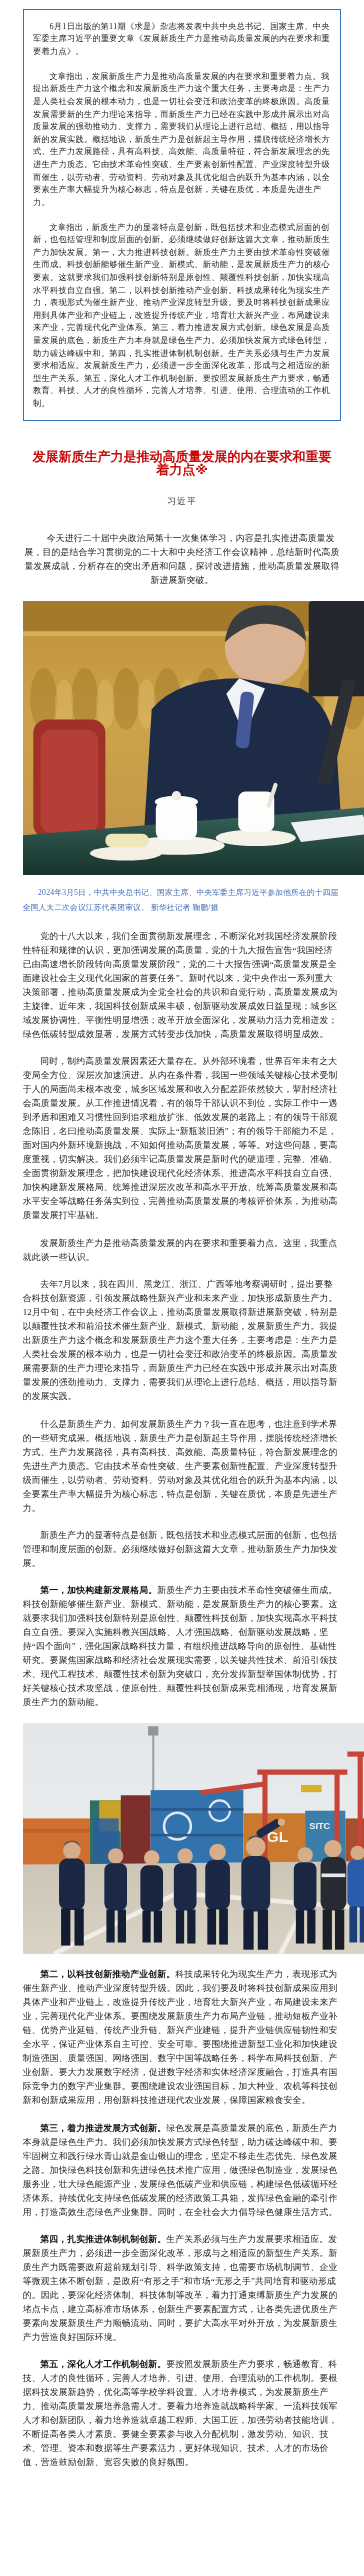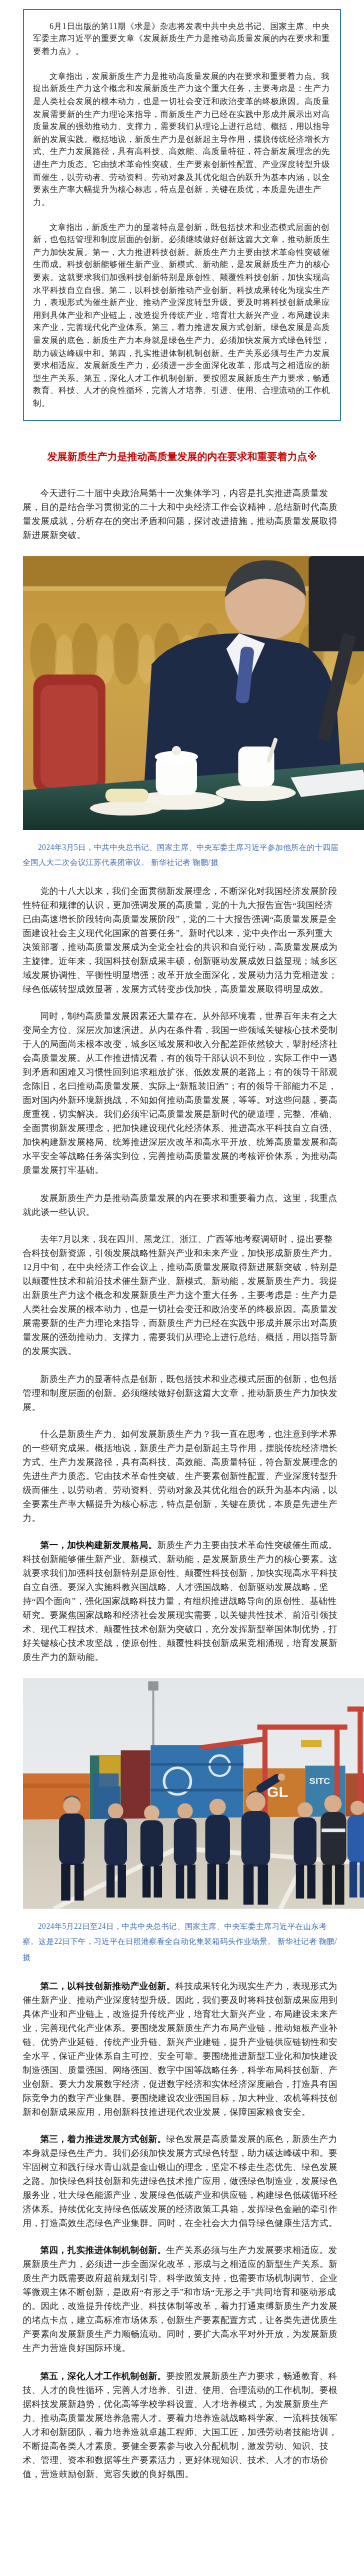--- a/index.html
+++ b/index.html
@@ -1,45 +1,46 @@
 <!DOCTYPE html>
 <html style="font-size:8.2px"><head>
 <meta charset="utf-8">
 <style>
   html,body{margin:0;padding:0;background:#ffffff;}
   .page{width:335px;margin:0 auto;background:#ffffff;font-family:"Liberation Serif","DejaVu Serif",serif;color:#191919;}
   .summary-box{margin:9.3px 8.2px 0 8.2px;border:1px solid #2e75b6;padding:6.2px 9.3px 9.3px 9.3px;}
   .summary-box p{font-size:8.2px;line-height:12.6px;margin:12.4px 0 0 0;text-indent:2em;letter-spacing:0.3px;}
   .summary-box p:first-child{margin-top:4.1px;}
   .article{padding:0 8.2px;}
-  .article-title{margin:29px 5.2px 0 5.2px;text-align:center;font-size:10px;font-weight:bold;color:#c60b0b;font-family:"Liberation Sans","DejaVu Sans",sans-serif;line-height:13.4px;}
+  .article-title{margin:29px 5.2px 0 5.2px;text-align:center;font-size:13px;font-weight:bold;color:#c60b0b;font-family:"Liberation Sans","DejaVu Sans",sans-serif;line-height:13.4px;}
   .author{margin-top:19.6px;text-align:center;font-size:8.8px;color:#333333;letter-spacing:1px;}
   .body-p{font-size:8.8px;line-height:14px;margin:13.4px 0 0 0;text-indent:2em;letter-spacing:0.2px;}
   .body-p strong{font-weight:bold;color:#111111;}
-  .article > .body-p:first-of-type{margin-top:23px;}
+  .article > .body-p:first-of-type{margin-top:23px;text-align:center;}
   figure{margin:13.4px 0 0 0;padding:0;}
   .photo-frame{width:347px;display:block;}
   figcaption{font-size:7.7px;line-height:15.5px;color:#3f6cb4;text-indent:2em;margin-top:10px;letter-spacing:0.2px;}
   .footnote{font-size:8.8px;line-height:14px;margin:28px 0 13.4px 0;text-indent:2em;letter-spacing:0.2px;}
   svg{display:block;}
 </style>
 </head>
 <body>
 
 <div class="page">
 
   <div class="summary-box">
     <p>6月1日出版的第11期《求是》杂志将发表中共中央总书记、国家主席、中央军委主席习近平的重要文章《发展新质生产力是推动高质量发展的内在要求和重要着力点》。</p>
     <p>文章指出，发展新质生产力是推动高质量发展的内在要求和重要着力点。我提出新质生产力这个概念和发展新质生产力这个重大任务，主要考虑是：生产力是人类社会发展的根本动力，也是一切社会变迁和政治变革的终极原因。高质量发展需要新的生产力理论来指导，而新质生产力已经在实践中形成并展示出对高质量发展的强劲推动力、支撑力，需要我们从理论上进行总结、概括，用以指导新的发展实践。概括地说，新质生产力是创新起主导作用，摆脱传统经济增长方式、生产力发展路径，具有高科技、高效能、高质量特征，符合新发展理念的先进生产力质态。它由技术革命性突破、生产要素创新性配置、产业深度转型升级而催生，以劳动者、劳动资料、劳动对象及其优化组合的跃升为基本内涵，以全要素生产率大幅提升为核心标志，特点是创新，关键在质优，本质是先进生产力。</p>
     <p>文章指出，新质生产力的显著特点是创新，既包括技术和业态模式层面的创新，也包括管理和制度层面的创新。必须继续做好创新这篇大文章，推动新质生产力加快发展。第一，大力推进科技创新。新质生产力主要由技术革命性突破催生而成。科技创新能够催生新产业、新模式、新动能，是发展新质生产力的核心要素。这就要求我们加强科技创新特别是原创性、颠覆性科技创新，加快实现高水平科技自立自强。第二，以科技创新推动产业创新。科技成果转化为现实生产力，表现形式为催生新产业、推动产业深度转型升级。要及时将科技创新成果应用到具体产业和产业链上，改造提升传统产业，培育壮大新兴产业，布局建设未来产业，完善现代化产业体系。第三，着力推进发展方式创新。绿色发展是高质量发展的底色，新质生产力本身就是绿色生产力。必须加快发展方式绿色转型，助力碳达峰碳中和。第四，扎实推进体制机制创新。生产关系必须与生产力发展要求相适应。发展新质生产力，必须进一步全面深化改革，形成与之相适应的新型生产关系。第五，深化人才工作机制创新。要按照发展新质生产力要求，畅通教育、科技、人才的良性循环，完善人才培养、引进、使用、合理流动的工作机制。</p>
   </div>
 
   <div class="article">
 
     <h1 class="article-title">发展新质生产力是推动高质量发展的内在要求和重要着力点※</h1>
+    <div class="author">习近平</div>
 
     <p class="body-p">今天进行二十届中央政治局第十一次集体学习，内容是扎实推进高质量发展，目的是结合学习贯彻党的二十大和中央经济工作会议精神，总结新时代高质量发展成就，分析存在的突出矛盾和问题，探讨改进措施，推动高质量发展取得新进展新突破。</p>
 
     <figure>
       <svg class="photo-frame" width="347" height="274" viewBox="0 0 674 532">
         <defs>
           <linearGradient id="goldbg" x1="0" y1="0" x2="0" y2="1">
             <stop offset="0" stop-color="#bf9138"></stop>
               <stop offset="0.45" stop-color="#cda349"></stop>
               <stop offset="1" stop-color="#c1944a"></stop>
@@ -93,22 +94,22 @@
         </g>
         <path d="M520 430 L660 415 L674 452 L540 468 Z" fill="#eef0f2"></path>
       </svg>
       <figcaption>2024年3月5日，中共中央总书记、国家主席、中央军委主席习近平参加他所在的十四届全国人大二次会议江苏代表团审议。 新华社记者 鞠鹏/摄</figcaption>
     </figure>
 
     <p class="body-p">党的十八大以来，我们全面贯彻新发展理念，不断深化对我国经济发展阶段性特征和规律的认识，更加强调发展的高质量，党的十九大报告宣告“我国经济已由高速增长阶段转向高质量发展阶段”，党的二十大报告强调“高质量发展是全面建设社会主义现代化国家的首要任务”。新时代以来，党中央作出一系列重大决策部署，推动高质量发展成为全党全社会的共识和自觉行动，高质量发展成为主旋律。近年来，我国科技创新成果丰硕，创新驱动发展成效日益显现；城乡区域发展协调性、平衡性明显增强；改革开放全面深化，发展动力活力竞相迸发；绿色低碳转型成效显著，发展方式转变步伐加快，高质量发展取得明显成效。</p>
     <p class="body-p">同时，制约高质量发展因素还大量存在。从外部环境看，世界百年未有之大变局全方位、深层次加速演进。从内在条件看，我国一些领域关键核心技术受制于人的局面尚未根本改变，城乡区域发展和收入分配差距依然较大，掣肘经济社会高质量发展。从工作推进情况看，有的领导干部认识不到位，实际工作中一遇到矛盾和困难又习惯性回到追求粗放扩张、低效发展的老路上；有的领导干部观念陈旧，名曰推动高质量发展、实际上“新瓶装旧酒”；有的领导干部能力不足，面对国内外新环境新挑战，不知如何推动高质量发展，等等。对这些问题，要高度重视，切实解决。我们必须牢记高质量发展是新时代的硬道理，完整、准确、全面贯彻新发展理念，把加快建设现代化经济体系、推进高水平科技自立自强、加快构建新发展格局、统筹推进深层次改革和高水平开放、统筹高质量发展和高水平安全等战略任务落实到位，完善推动高质量发展的考核评价体系，为推动高质量发展打牢基础。</p>
     <p class="body-p">发展新质生产力是推动高质量发展的内在要求和重要着力点。这里，我重点就此谈一些认识。</p>
     <p class="body-p">去年7月以来，我在四川、黑龙江、浙江、广西等地考察调研时，提出要整合科技创新资源，引领发展战略性新兴产业和未来产业，加快形成新质生产力。12月中旬，在中央经济工作会议上，推动高质量发展取得新进展新突破，特别是以颠覆性技术和前沿技术催生新产业、新模式、新动能，发展新质生产力。我提出新质生产力这个概念和发展新质生产力这个重大任务，主要考虑是：生产力是人类社会发展的根本动力，也是一切社会变迁和政治变革的终极原因。高质量发展需要新的生产力理论来指导，而新质生产力已经在实践中形成并展示出对高质量发展的强劲推动力、支撑力，需要我们从理论上进行总结、概括，用以指导新的发展实践。</p>
+    <p class="body-p">什么是新质生产力、如何发展新质生产力？我一直在思考，也注意到学术界的一些研究成果。概括地说，新质生产力是创新起主导作用，摆脱传统经济增长方式、生产力发展路径，具有高科技、高效能、高质量特征，符合新发展理念的先进生产力质态。它由技术革命性突破、生产要素创新性配置、产业深度转型升级而催生，以劳动者、劳动资料、劳动对象及其优化组合的跃升为基本内涵，以全要素生产率大幅提升为核心标志，特点是创新，关键在质优，本质是先进生产力。</p>
     <p class="body-p">新质生产力的显著特点是创新，既包括技术和业态模式层面的创新，也包括管理和制度层面的创新。必须继续做好创新这篇大文章，推动新质生产力加快发展。</p>
-    <p class="body-p">什么是新质生产力、如何发展新质生产力？我一直在思考，也注意到学术界的一些研究成果。概括地说，新质生产力是创新起主导作用，摆脱传统经济增长方式、生产力发展路径，具有高科技、高效能、高质量特征，符合新发展理念的先进生产力质态。它由技术革命性突破、生产要素创新性配置、产业深度转型升级而催生，以劳动者、劳动资料、劳动对象及其优化组合的跃升为基本内涵，以全要素生产率大幅提升为核心标志，特点是创新，关键在质优，本质是先进生产力。</p>
 
     <p class="body-p"><strong>第一，加快构建新发展格局。</strong><span>新质生产力主要由技术革命性突破催生而成。科技创新能够催生新产业、新模式、新动能，是发展新质生产力的核心要素。这就要求我们加强科技创新特别是原创性、颠覆性科技创新，加快实现高水平科技自立自强。要深入实施科教兴国战略、人才强国战略、创新驱动发展战略，坚持“四个面向”，强化国家战略科技力量，有组织推进战略导向的原创性、基础性研究。要聚焦国家战略和经济社会发展现实需要，以关键共性技术、前沿引领技术、现代工程技术、颠覆性技术创新为突破口，充分发挥新型举国体制优势，打好关键核心技术攻坚战，使原创性、颠覆性科技创新成果竞相涌现，培育发展新质生产力的新动能。</span></p>
 
     <figure>
       <svg class="photo-frame" width="347" height="231" viewBox="0 0 674 448">
         <defs>
           <linearGradient id="sky" x1="0" y1="0" x2="0" y2="1">
             <stop offset="0" stop-color="#e4e7ea"></stop>
               <stop offset="1" stop-color="#eff1f1"></stop>
           </linearGradient>
@@ -210,24 +211,23 @@
               <rect x="606" y="362" width="18" height="78" fill="#1a1f27"></rect>
             </g>
           <g>
               <circle cx="650" cy="252" r="14" fill="#d6ad8a"></circle>
               <rect x="630" y="266" width="42" height="92" rx="13" fill="#2b5cab"></rect>
               <rect x="634" y="356" width="15" height="70" fill="#1c3f7a"></rect>
               <rect x="654" y="356" width="15" height="70" fill="#1c3f7a"></rect>
             </g>
         </g>
       </svg>
-      <figcaption>2024年5月22日至24日，中共中央总书记、国家主席、中央军委主席习近平在山东考察。这是22日下午，习近平在日照港察看全自动化集装箱码头作业场景。 新华社记者 鞠鹏/摄</figcaption>
     </figure>
 
     <p class="body-p"><strong>第二，以科技创新推动产业创新。</strong><span>科技成果转化为现实生产力，表现形式为催生新产业、推动产业深度转型升级。因此，我们要及时将科技创新成果应用到具体产业和产业链上，改造提升传统产业，培育壮大新兴产业，布局建设未来产业，完善现代化产业体系。要围绕发展新质生产力布局产业链，推动短板产业补链、优势产业延链、传统产业升链、新兴产业建链，提升产业链供应链韧性和安全水平，保证产业体系自主可控、安全可靠。要围绕推进新型工业化和加快建设制造强国、质量强国、网络强国、数字中国等战略任务，科学布局科技创新、产业创新。要大力发展数字经济，促进数字经济和实体经济深度融合，打造具有国际竞争力的数字产业集群。要围绕建设农业强国目标，加大种业、农机等科技创新和创新成果应用，用创新科技推进现代农业发展，保障国家粮食安全。</span></p>
     <p class="body-p"><strong>第三，着力推进发展方式创新。</strong><span>绿色发展是高质量发展的底色，新质生产力本身就是绿色生产力。我们必须加快发展方式绿色转型，助力碳达峰碳中和。要牢固树立和践行绿水青山就是金山银山的理念，坚定不移走生态优先、绿色发展之路。加快绿色科技创新和先进绿色技术推广应用，做强绿色制造业，发展绿色服务业，壮大绿色能源产业，发展绿色低碳产业和供应链，构建绿色低碳循环经济体系。持续优化支持绿色低碳发展的经济政策工具箱，发挥绿色金融的牵引作用，打造高效生态绿色产业集群。同时，在全社会大力倡导绿色健康生活方式。</span></p>
-    <p class="body-p"><strong>第四，扎实推进体制机制创新。</strong><span>生产关系必须与生产力发展要求相适应。发展新质生产力，必须进一步全面深化改革，形成与之相适应的新型生产关系。新质生产力既需要政府超前规划引导、科学政策支持，也需要市场机制调节、企业等微观主体不断创新，是政府“有形之手”和市场“无形之手”共同培育和驱动形成的。因此，改造提升传统产业、科技体制等改革，着力打通束缚新质生产力发展的堵点卡点，建立高标准市场体系，创新生产要素配置方式，让各类先进优质生产要素向发展新质生产力顺畅流动。同时，要扩大高水平对外开放，为发展新质生产力营造良好国际环境。</span></p>
+    <p class="body-p"><strong>第四，扎实推进体制机制创新。</strong><span>生产关系必须与生产力发展要求相适应。发展新质生产力，必须进一步全面深化改革，形成与之相适应的新型生产关系。新质生产力既需要政府超前规划引导、科学政策支持，也需要市场机制调节、企业等微观主体不断创新，是政府“有形之手”和市场“无形之手”共同培育和驱动形成的。因此，要深化经济体制、科技体制等改革，着力打通束缚新质生产力发展的堵点卡点，建立高标准市场体系，创新生产要素配置方式，让各类先进优质生产要素向发展新质生产力顺畅流动。同时，要扩大高水平对外开放，为发展新质生产力营造良好国际环境。</span></p>
     <p class="body-p"><strong>第五，深化人才工作机制创新。</strong><span>要按照发展新质生产力要求，畅通教育、科技、人才的良性循环，完善人才培养、引进、使用、合理流动的工作机制。要根据科技发展新趋势，优化高等学校学科设置、人才培养模式，为发展新质生产力、推动高质量发展培养急需人才。要着力培养造就战略科学家、一流科技领军人才和创新团队，着力培养造就卓越工程师、大国工匠，加强劳动者技能培训，不断提高各类人才素质。要健全要素参与收入分配机制，激发劳动、知识、技术、管理、资本和数据等生产要素活力，更好体现知识、技术、人才的市场价值，营造鼓励创新、宽容失败的良好氛围。</span></p>
 
 
   </div>
 </div>
 
 
 </body></html>

